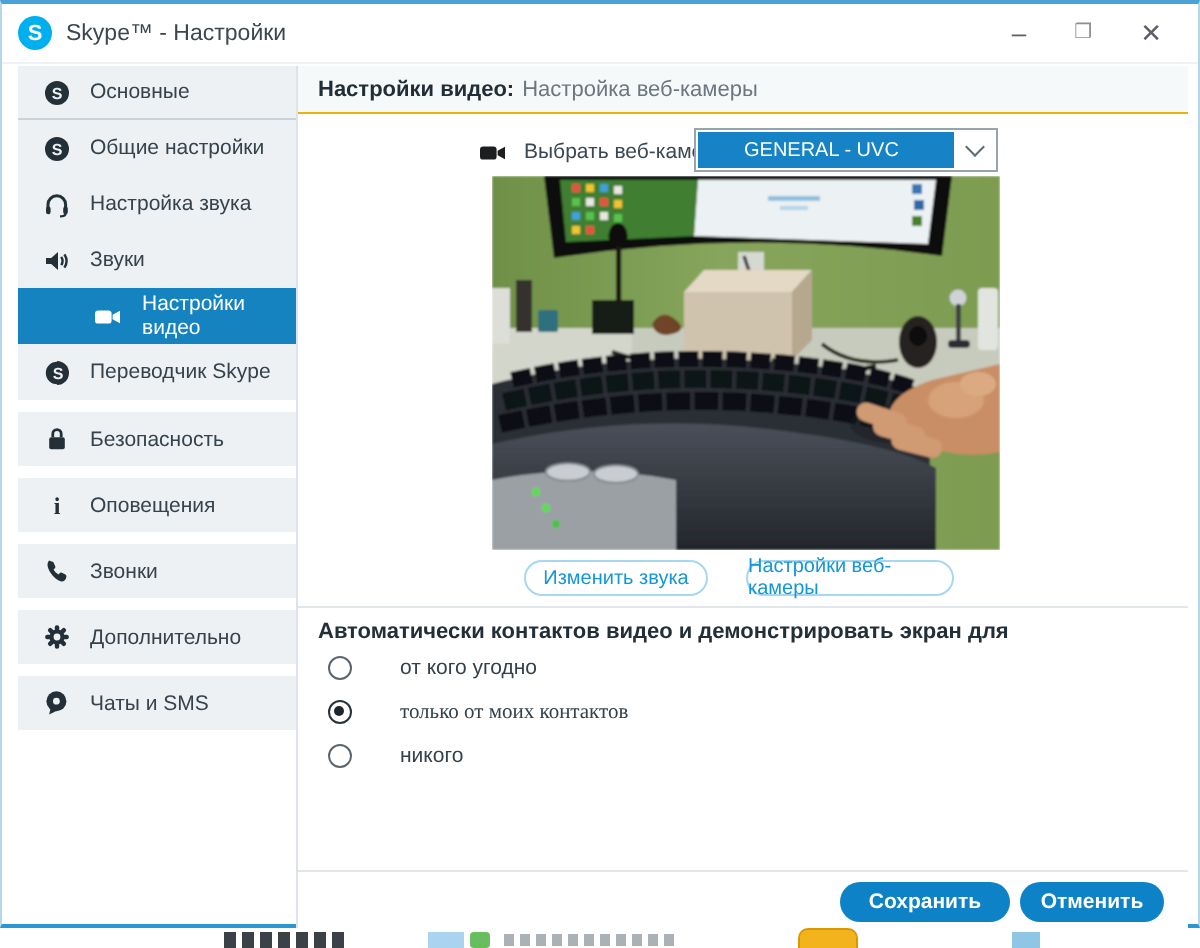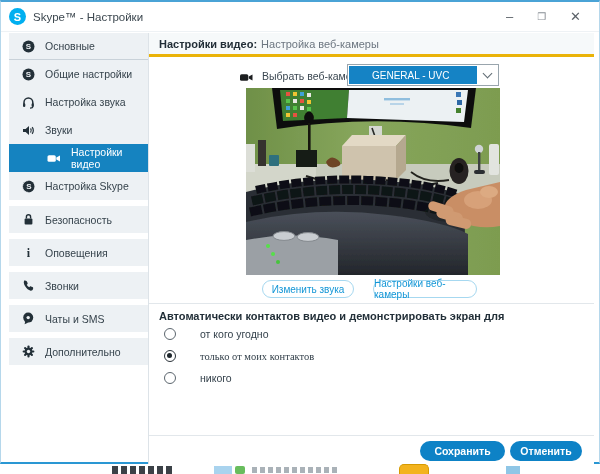--- a/index.html
+++ b/index.html
@@ -29,21 +29,21 @@
   .side-item.selected{background:#1583c0;color:#fff;padding-left:38px;}
   .side-item .icn{width:14px;height:14px;display:flex;align-items:center;justify-content:center;color:#233038;flex:none;}
   .side-item.selected .icn{color:#fff;}
   .side-tile{margin-top:6px;height:27px;background:#edf1f4;display:flex;align-items:center;
     padding-left:12px;gap:10px;font-size:10.5px;color:#36434c;}
   .side-tile .icn{width:14px;height:14px;display:flex;align-items:center;justify-content:center;color:#233038;flex:none;}
 
   
   .main{position:absolute;left:147px;top:31px;width:446px;height:431px;background:#fff;
     border-left:1px solid #dde3e8;}
-  .main-header{height:24px;background:#f6f9fa;border-bottom:3px solid #eab308;
+  .main-header{height:24px;background:#f6f9fa;border-bottom:1px solid #eab308;
     display:flex;align-items:center;padding-left:10px;font-size:11px;color:#6c7680;}
   .main-header b{color:#222e37;margin-right:4px;}
 
   .cam-row{position:absolute;left:0;top:32px;width:100%;height:22px;display:flex;align-items:center;}
   .cam-icn{position:absolute;left:90px;width:15px;height:13px;color:#1c1e20;}
   .cam-label{position:absolute;left:113px;font-size:10.5px;color:#3b4751;}
   .cam-select{position:absolute;left:198px;top:-1px;width:152px;height:22px;background:#fff;
     border:1px solid #99a5ad;display:flex;align-items:stretch;padding:1px;}
   .cam-sel-val{flex:1;background:#1583c5;color:#fff;font-size:10px;display:flex;align-items:center;padding-left:23px;}
   .cam-chevron{width:20px;display:flex;align-items:center;justify-content:center;color:#5f6b73;}
@@ -164,21 +164,21 @@
           <span>Настройки видео</span>
         </div>
         <div class="side-item">
           <span class="icn">
             <svg width="13" height="13" viewBox="0 0 13 13">
                 <circle cx="6.5" cy="6.5" r="6" fill="currentColor"></circle>
                 <path d="M6.5 .5 A6 6 0 0 0 6.5 12.5" fill="none" stroke="#edf1f4" stroke-width=".8"></path>
                 <text x="7" y="9.4" text-anchor="middle" font-size="8" font-weight="bold" fill="#edf1f4" font-family="Liberation Sans,sans-serif">S</text>
               </svg>
           </span>
-          <span>Настройка Skype</span>
+          <span>Переводчик Skype</span>
         </div>
       </div>
 
       <div class="side-tile">
         <span class="icn">
           <svg width="13" height="13" viewBox="0 0 13 13">
               <rect x="2.6" y="5.6" width="7.8" height="6" rx="1" fill="currentColor"></rect>
               <path d="M4.4 5.6 V3.9 a2.1 2.1 0 0 1 4.2 0 V5.6" fill="none" stroke="currentColor" stroke-width="1.4"></path>
             </svg>
         </span>
@@ -192,45 +192,45 @@
         </span>
         <span>Оповещения</span>
       </div>
       <div class="side-tile">
         <span class="icn">
           <svg width="13" height="13" viewBox="0 0 13 13">
               <path d="M2.6 1.3 C1.4 2.4 1.5 4.5 3 7 C4.6 9.6 6.6 11.2 8.6 11.7 C9.7 11.9 10.7 11.2 11 10.1 L11.2 9.3 C11.3 8.8 11 8.3 10.5 8.1 L8.9 7.4 C8.5 7.2 8 7.3 7.7 7.7 L7.3 8.2 C6.3 7.7 5.3 6.7 4.8 5.7 L5.3 5.3 C5.7 5 5.8 4.5 5.6 4.1 L4.9 2.5 C4.7 2 4.2 1.7 3.7 1.8 Z" fill="currentColor"></path>
             </svg>
         </span>
         <span>Звонки</span>
-      </div>
-      <div class="side-tile">
-        <span class="icn">
-          <svg width="13" height="13" viewBox="0 0 13 13">
-              <circle cx="6.2" cy="5.6" r="5" fill="currentColor"></circle>
-              <path d="M3.2 9.4 L2.6 12.2 L6.4 10.4 Z" fill="currentColor"></path>
-              <circle cx="6.2" cy="5.6" r="1.7" fill="#edf1f4"></circle>
-            </svg>
-        </span>
-        <span>Чаты и SMS</span>
       </div>
       <div class="side-tile">
         <span class="icn">
           <svg width="13" height="13" viewBox="0 0 13 13">
               <g fill="currentColor">
                 <rect x="5.4" y="0.6" width="2.2" height="11.8" rx="1"></rect>
                 <rect x="5.4" y="0.6" width="2.2" height="11.8" rx="1" transform="rotate(45 6.5 6.5)"></rect>
                 <rect x="5.4" y="0.6" width="2.2" height="11.8" rx="1" transform="rotate(90 6.5 6.5)"></rect>
                 <rect x="5.4" y="0.6" width="2.2" height="11.8" rx="1" transform="rotate(135 6.5 6.5)"></rect>
                 <circle cx="6.5" cy="6.5" r="3.8"></circle>
               </g>
               <circle cx="6.5" cy="6.5" r="1.7" fill="#edf1f4"></circle>
             </svg>
         </span>
         <span>Дополнительно</span>
+      </div>
+      <div class="side-tile">
+        <span class="icn">
+          <svg width="13" height="13" viewBox="0 0 13 13">
+              <circle cx="6.2" cy="5.6" r="5" fill="currentColor"></circle>
+              <path d="M3.2 9.4 L2.6 12.2 L6.4 10.4 Z" fill="currentColor"></path>
+              <circle cx="6.2" cy="5.6" r="1.7" fill="#edf1f4"></circle>
+            </svg>
+        </span>
+        <span>Чаты и SMS</span>
       </div>
     </div>
 
     <div class="main">
 
       <div class="main-header">
         <b>Настройки видео:</b>
         <span>Настройка веб-камеры</span>
       </div>
 

